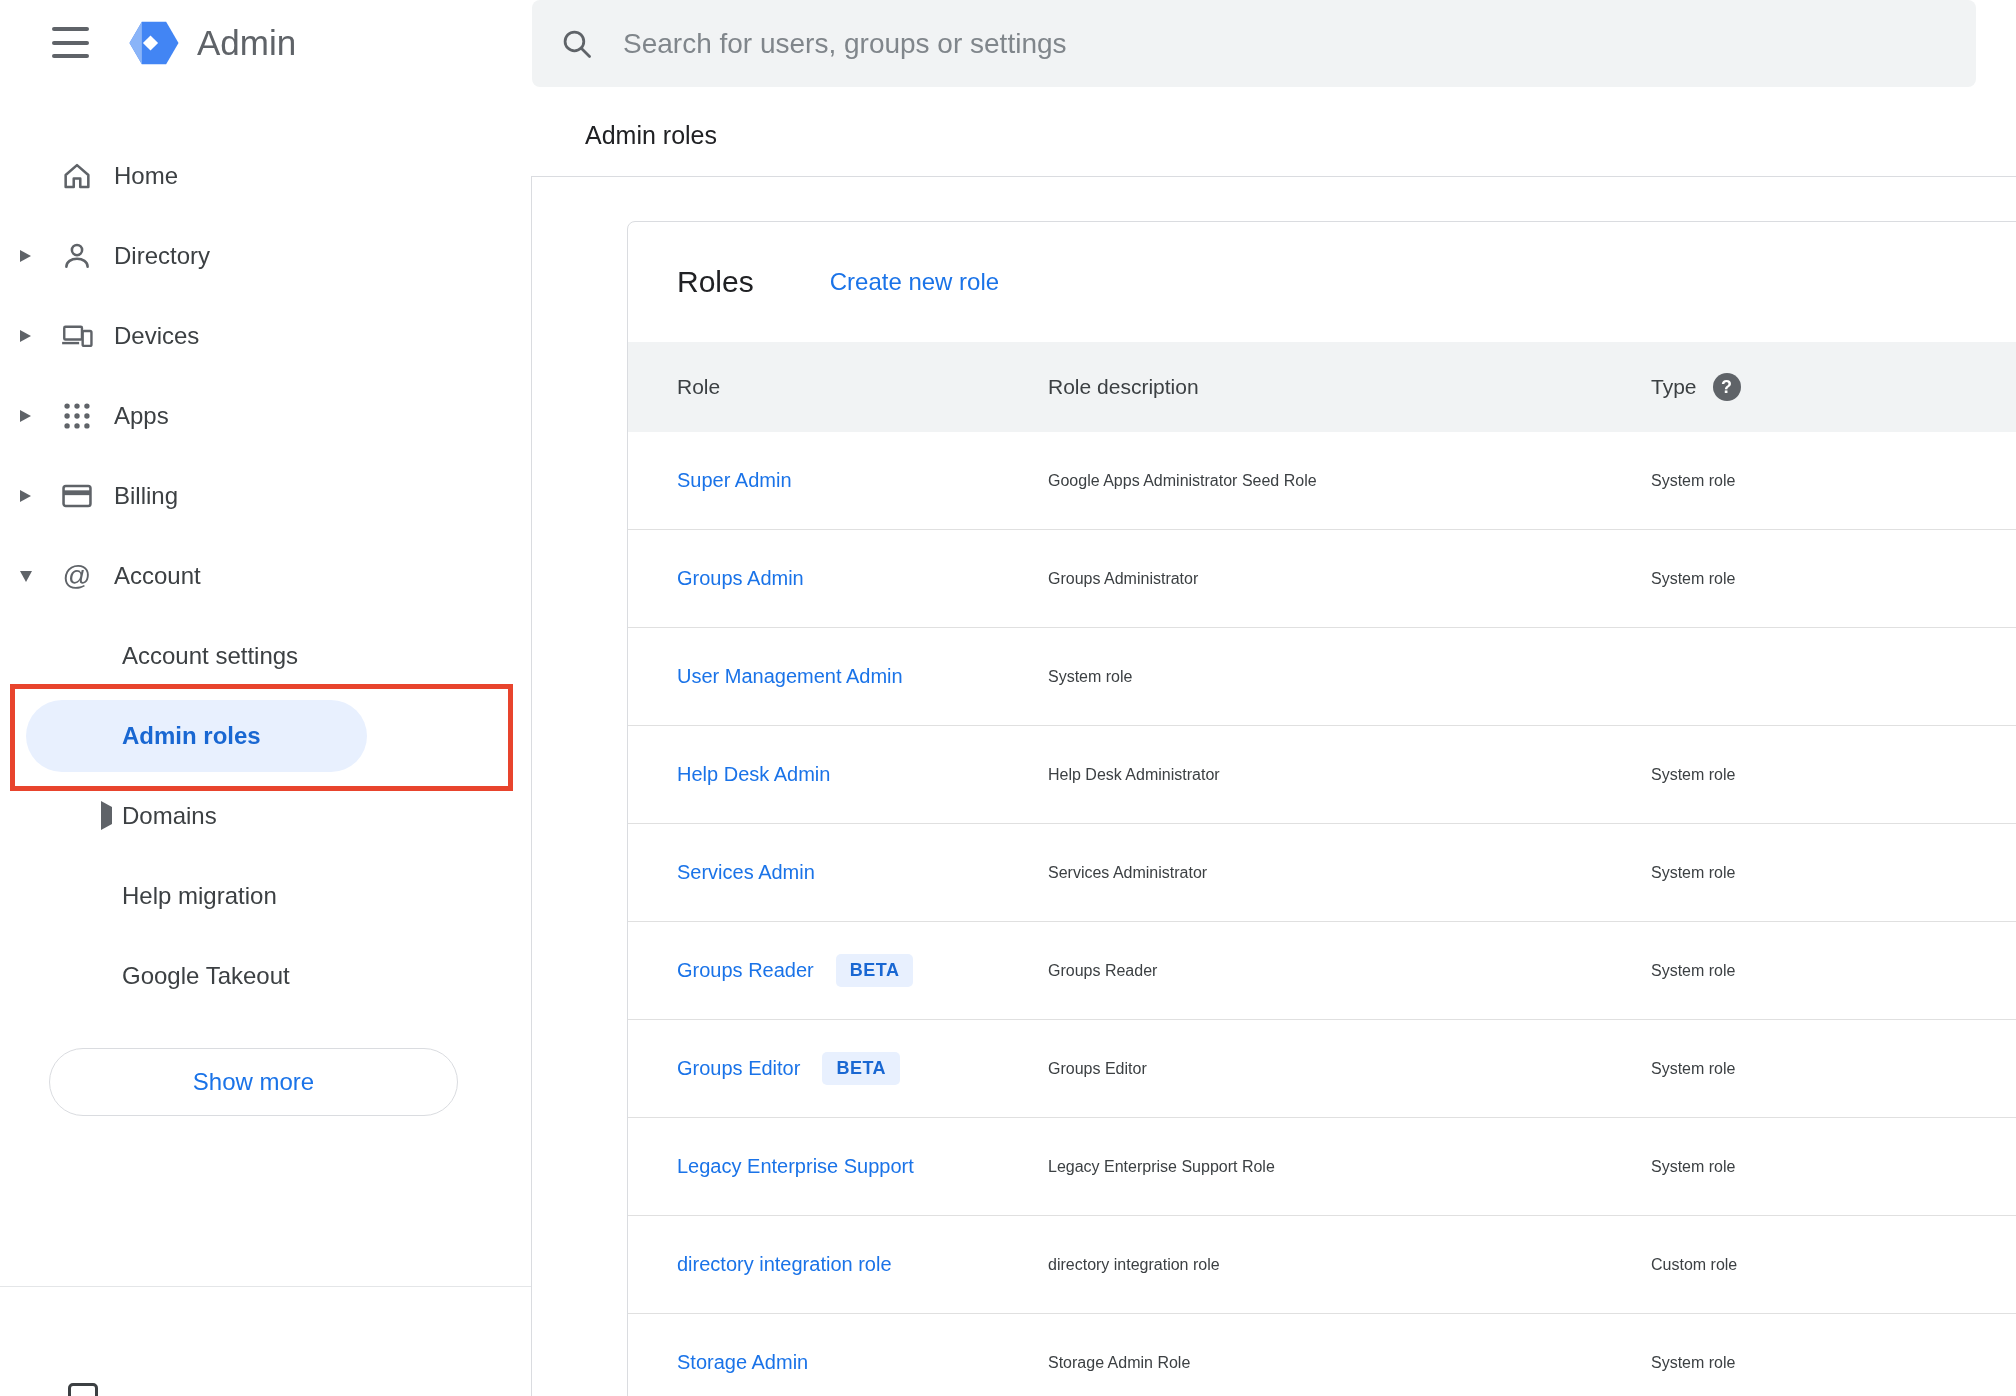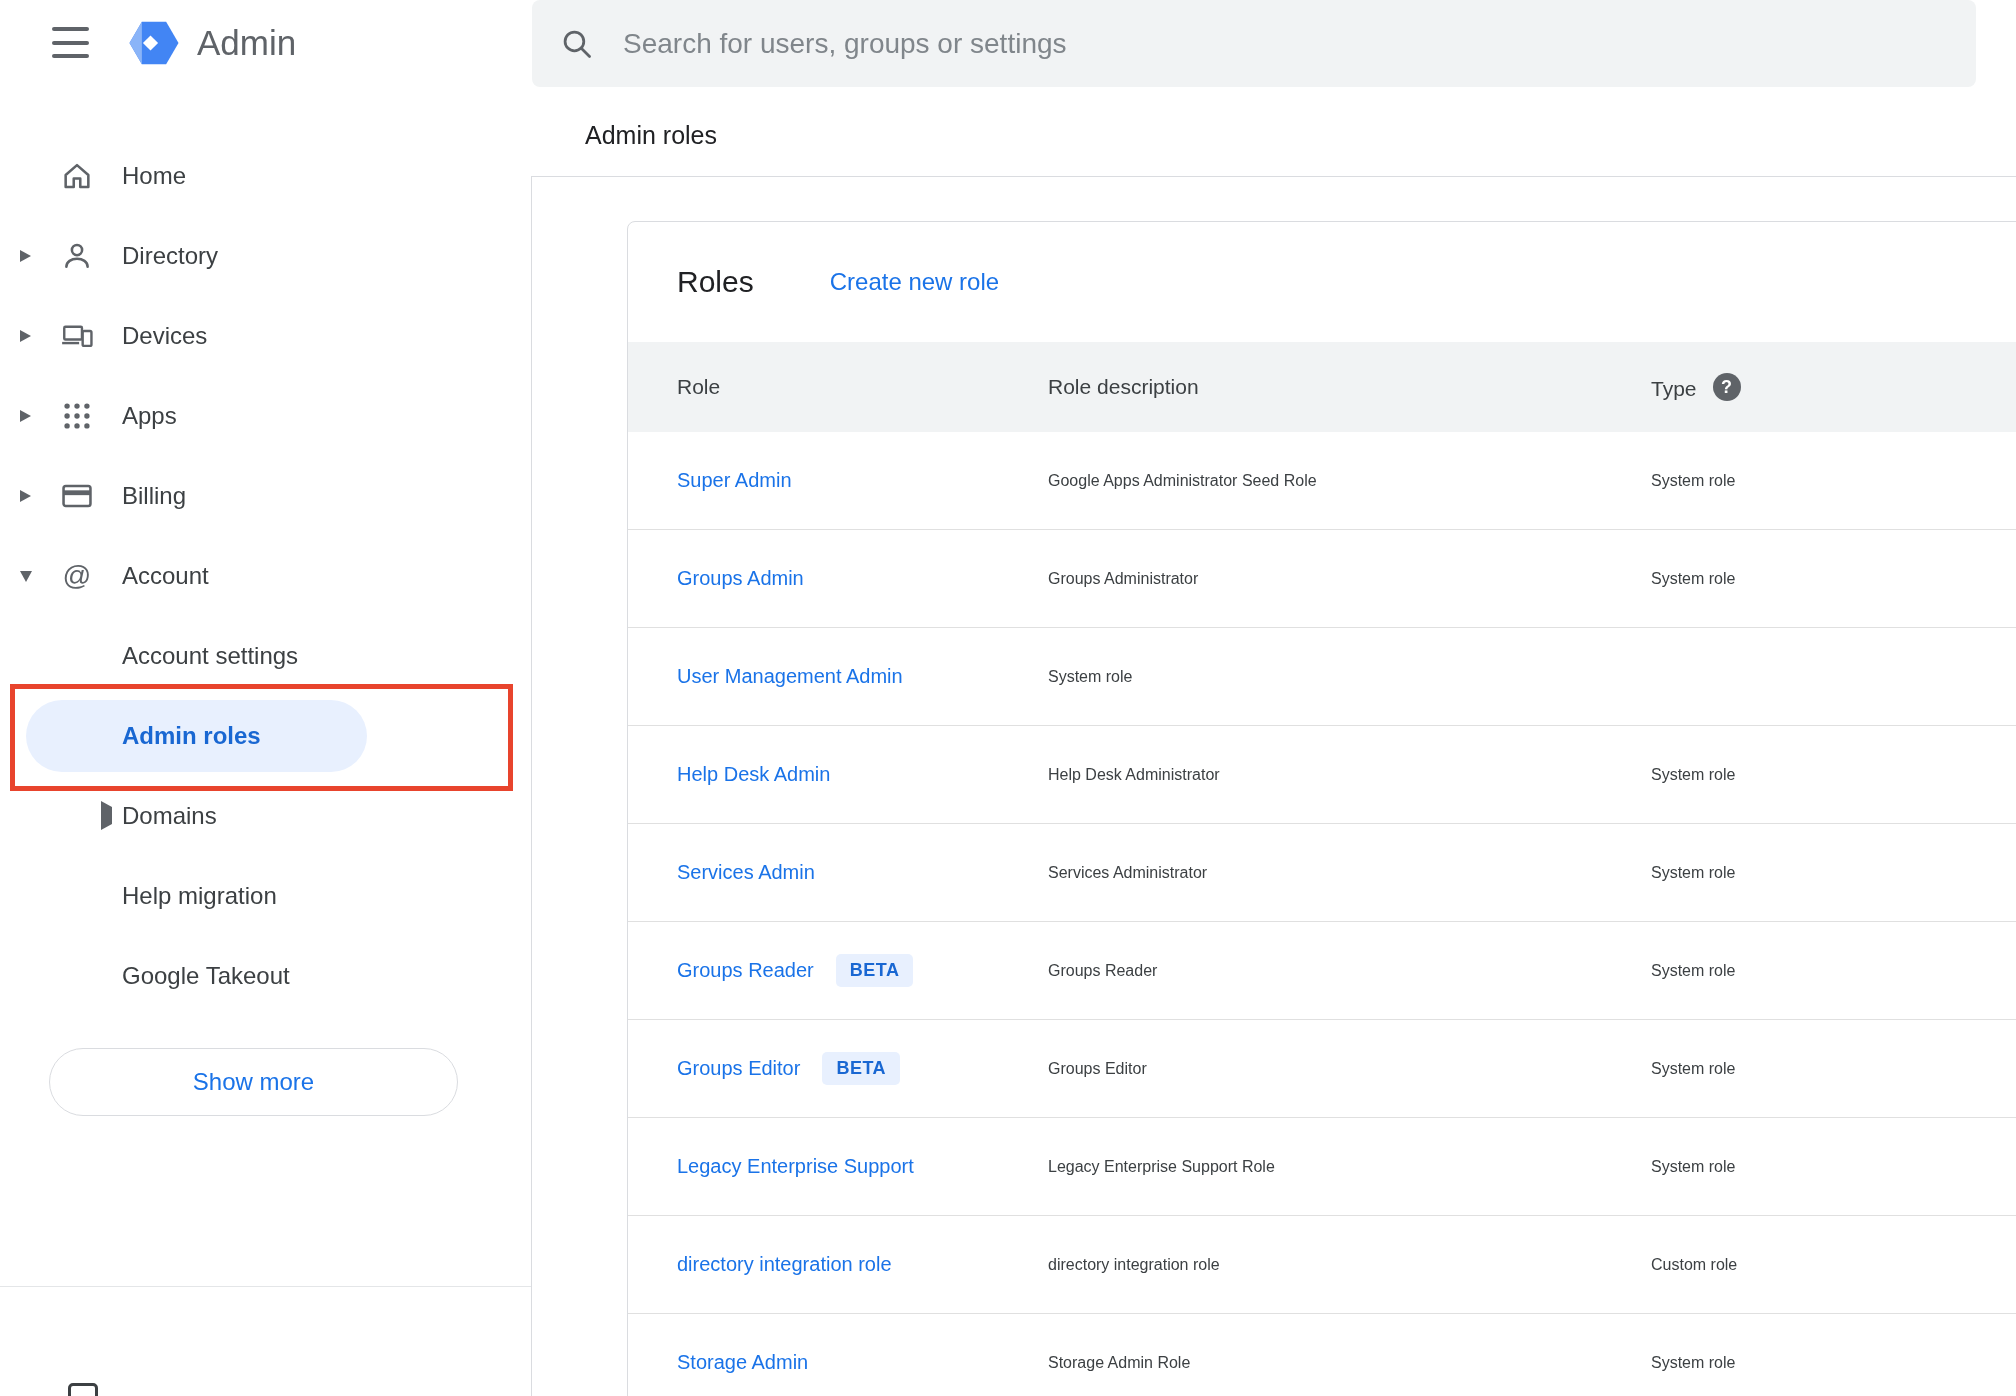--- a/index.html
+++ b/index.html
@@ -23,21 +23,21 @@
   .v-divider { position:absolute; left:531px; top:176px; bottom:0; width:1px; background:#dadce0; }
 
   
   .sidebar { position:absolute; left:0; top:136px; width:531px; }
   .nav-item { position:relative; height:80px; display:flex; align-items:center; cursor:pointer; }
   .nav-arrow { width:60px; padding-left:20px; flex:none; display:flex; align-items:center; }
   .arr-right { width:0; height:0; border-left:11px solid #5f6368; border-top:6.5px solid transparent; border-bottom:6.5px solid transparent; }
   .arr-down  { width:0; height:0; border-top:11px solid #5f6368; border-left:6.5px solid transparent; border-right:6.5px solid transparent; }
   .nav-icon { width:34px; height:34px; flex:none; }
   .nav-icon svg { width:34px; height:34px; display:block; }
-  .nav-label { margin-left:28px; font-size:24px; color:#3c4043; white-space:nowrap; }
+  .nav-label { margin-left:20px; font-size:24px; color:#3c4043; white-space:nowrap; }
 
   .sub-item { position:relative; height:80px; display:flex; align-items:center; cursor:pointer; }
   .sub-item .nav-label { margin-left:122px; }
   .sub-arrow { position:absolute; left:101px; top:50%; transform:translateY(-50%); }
   .sel-pill { position:absolute; left:26px; top:4px; width:341px; height:72px; background:#e8f0fe; border-radius:36px; }
   .sub-item.selected .nav-label { position:relative; color:#1967d2; font-weight:700; }
 
   .annotation-box { position:absolute; left:10px; top:684px; width:503px; height:107px; border:5px solid #e8442d; z-index:5; pointer-events:none; }
 
   .show-more { position:absolute; left:49px; top:1048px; width:409px; height:68px; border:1px solid #dadce0; border-radius:34px; background:#fff; color:#1a73e8; font-size:24px; font-weight:500; font-family:inherit; cursor:pointer; }
@@ -45,21 +45,21 @@
   .sidebar-bottom-line { position:absolute; left:0; top:1286px; width:531px; height:1px; background:#e4e6e8; }
   .bottom-cut-icon { position:absolute; left:68px; top:1383px; width:30px; height:30px; border:3px solid #3c4043; border-radius:5px; cursor:pointer; }
 
   
   .card { position:absolute; left:627px; top:221px; right:-12px; border:1px solid #dadce0; border-radius:8px 8px 0 0; background:#fff; }
   .card-head { height:120px; display:flex; align-items:center; padding-left:49px; gap:76px; }
   .card-title { font-size:30px; font-weight:400; color:#202124; }
   .create-link { font-size:24px; color:#1a73e8; text-decoration:none; cursor:pointer; }
 
   .thead { height:90px; background:#f1f3f4; display:grid; grid-template-columns:371px 603px 1fr; align-items:center; padding-left:49px; }
-  .th { font-size:21px; color:#3c4043; display:flex; align-items:flex-end; gap:16px; }
+  .th { font-size:21px; color:#3c4043; display:flex; align-items:center; gap:16px; }
   .help-circle { width:28px; height:28px; border-radius:50%; background:#5f6368; color:#fff; font-size:18px; font-weight:700; display:flex; align-items:center; justify-content:center; cursor:pointer; }
 
   .trow { height:98px; display:grid; grid-template-columns:371px 603px 1fr; align-items:center; padding-left:49px; border-bottom:1px solid #e0e0e0; }
   .role-cell { display:flex; align-items:center; }
   .role-link { font-size:20px; color:#1a73e8; text-decoration:none; cursor:pointer; white-space:nowrap; }
   .beta-badge { margin-left:22px; background:#e8f0fe; color:#1967d2; font-size:18px; font-weight:700; padding:6px 14px; border-radius:5px; letter-spacing:0.5px; }
   .cell-text { font-size:16px; color:#3c4043; }
 </style>
 </head>
 <body>

